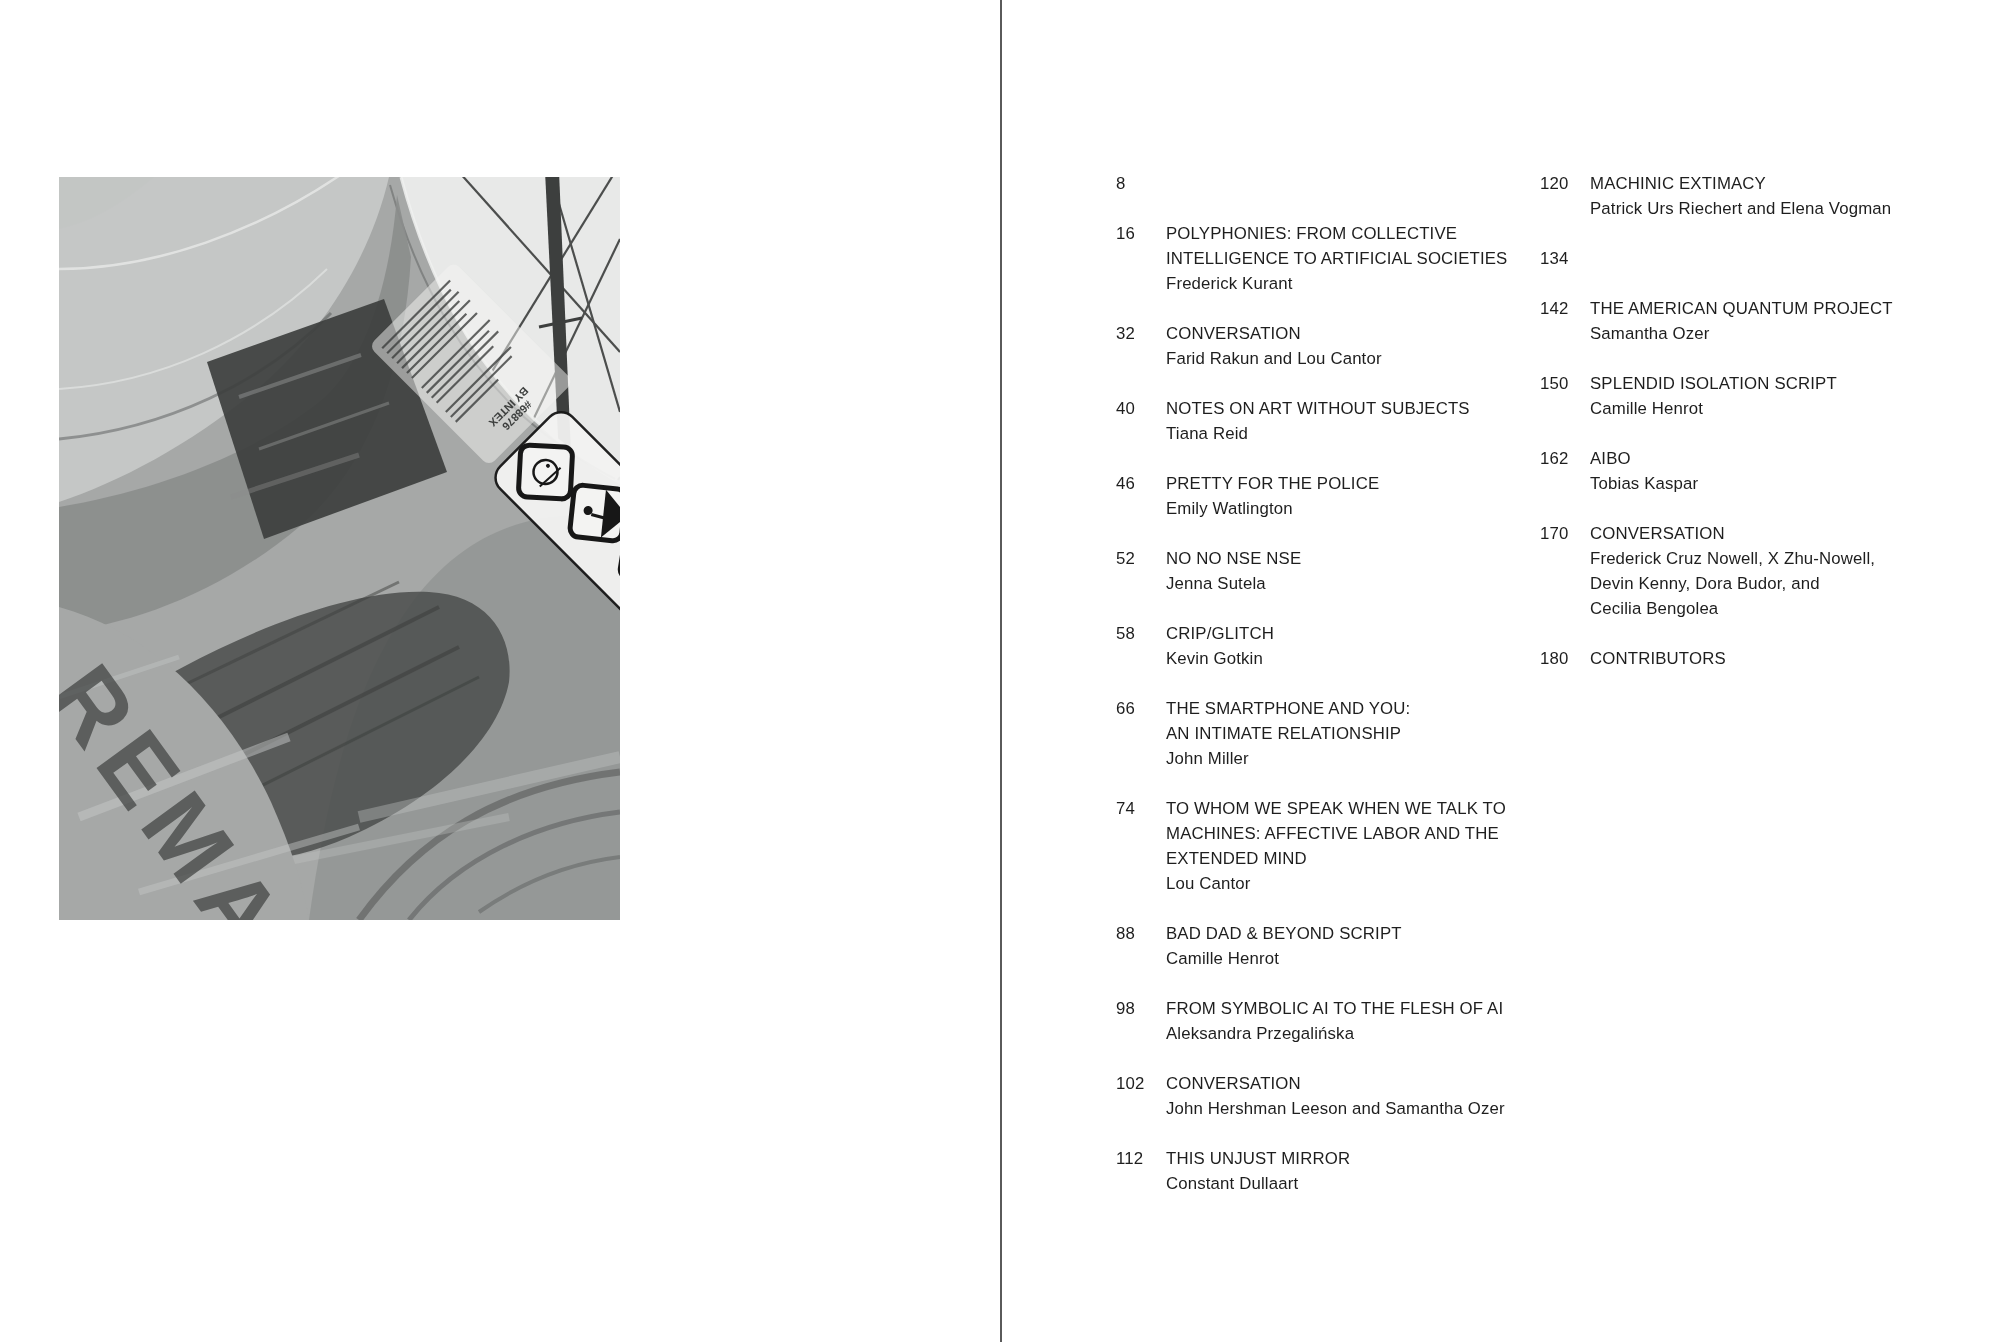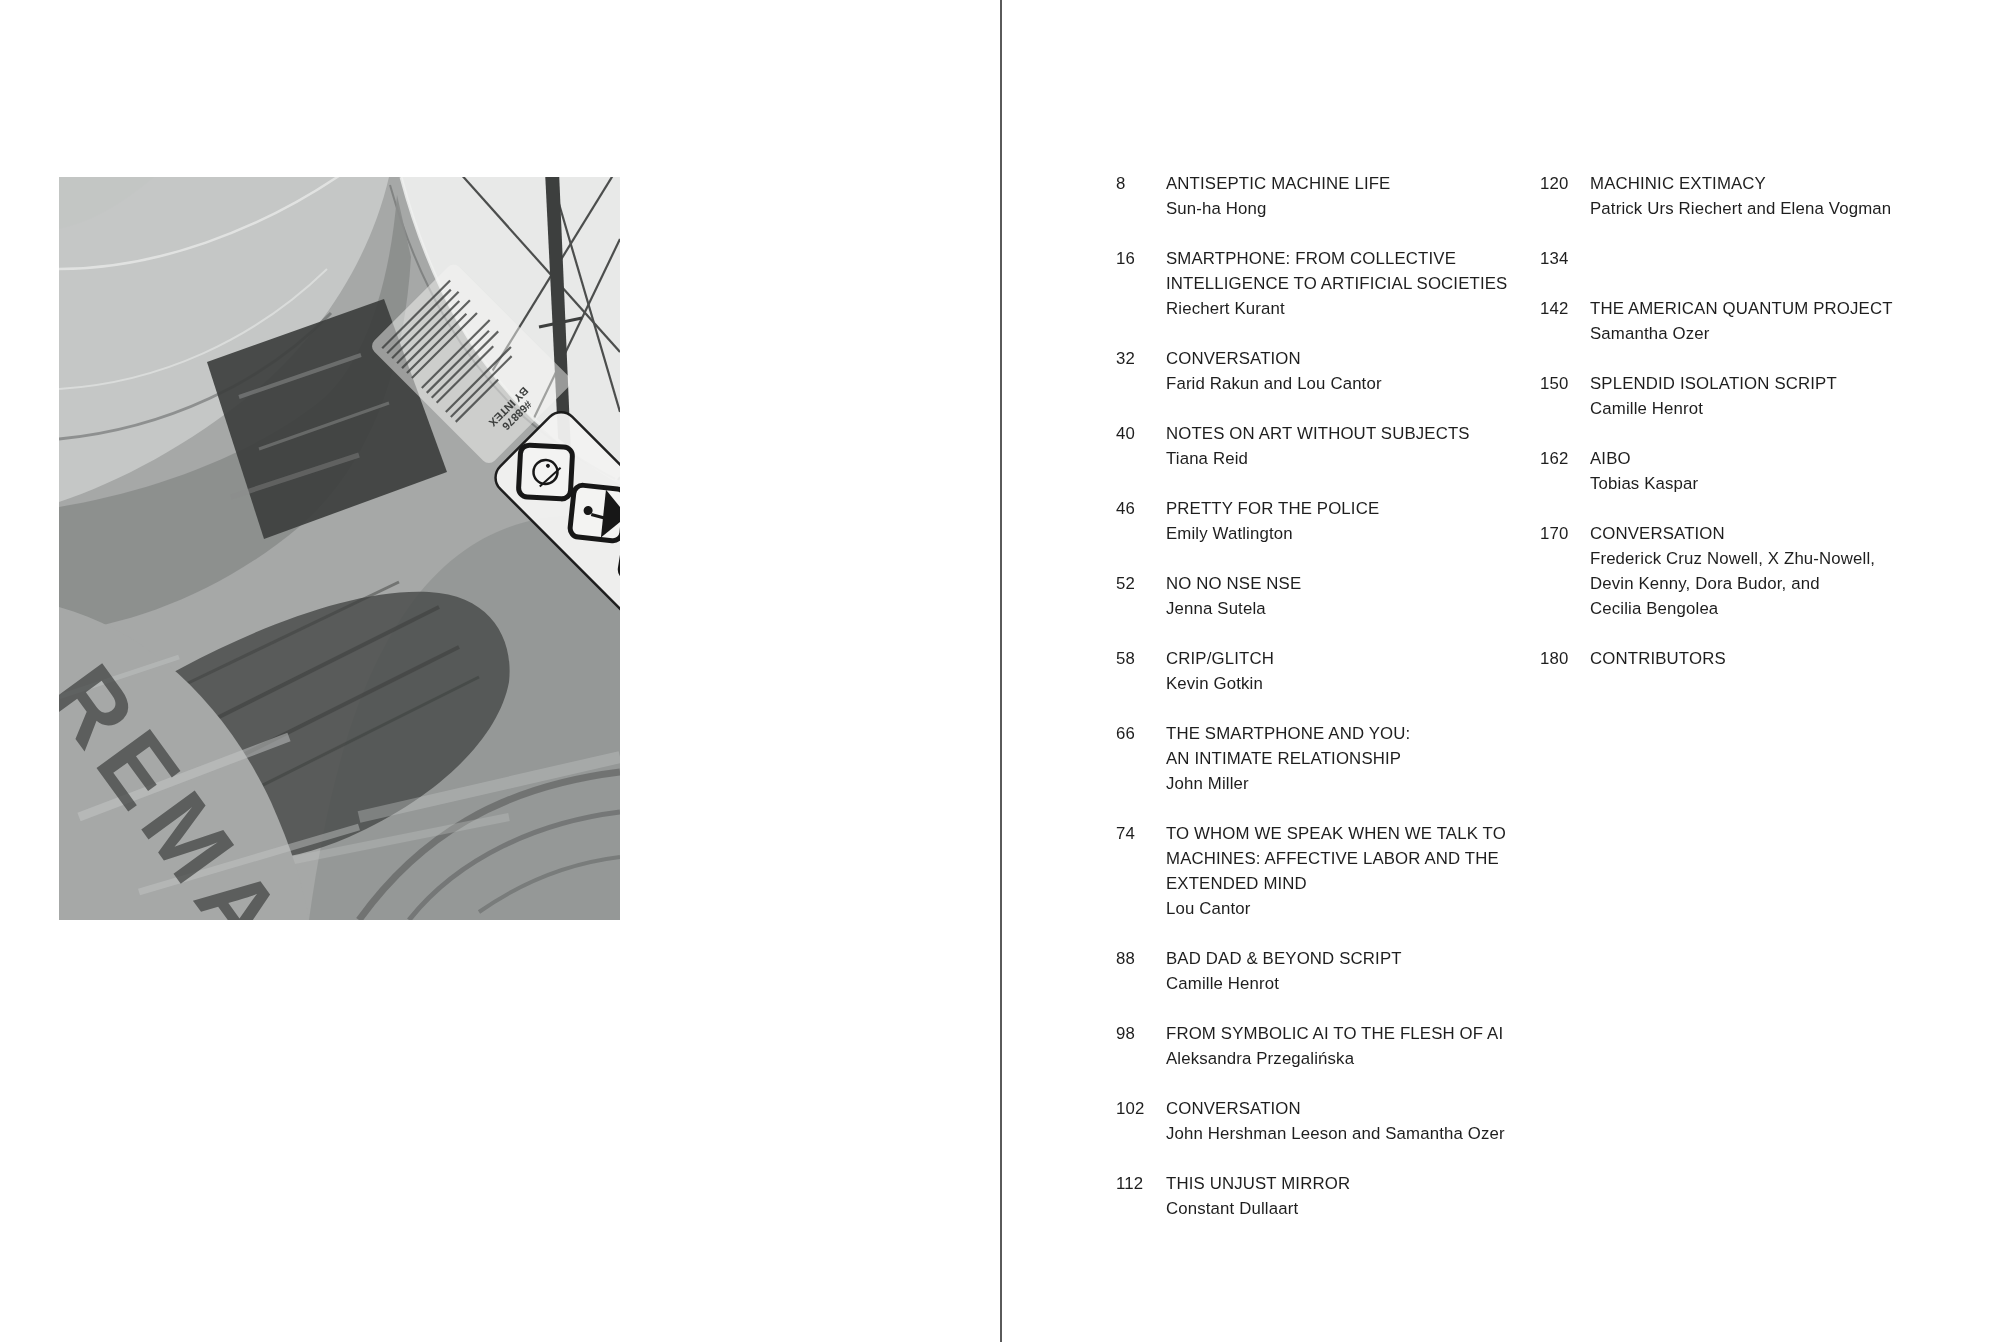--- a/index.html
+++ b/index.html
@@ -141,32 +141,28 @@
       </svg>
     </div>
   </div>
 
   <div class="gutter"></div>
 
   <div class="right-page">
     <div class="toc-col col1" id="toc-col-1">
   <div class="toc-entry">
     <div class="toc-num">8</div>
-    <div class="toc-txt">
-      <div class="toc-title">ANTISEPTIC MACHINE LIFE</div>
-      <div class="toc-authors">Sun-ha Hong</div>
-    </div>
   </div>
 
   <div class="toc-entry">
     <div class="toc-num">16</div>
     <div class="toc-txt">
-      <div class="toc-title">SMARTPHONE: FROM COLLECTIVE
+      <div class="toc-title">POLYPHONIES: FROM COLLECTIVE
 INTELLIGENCE TO ARTIFICIAL SOCIETIES</div>
-      <div class="toc-authors">Riechert Kurant</div>
+      <div class="toc-authors">Frederick Kurant</div>
     </div>
   </div>
 
   <div class="toc-entry">
     <div class="toc-num">32</div>
     <div class="toc-txt">
       <div class="toc-title">CONVERSATION</div>
       <div class="toc-authors">Farid Rakun and Lou Cantor</div>
     </div>
   </div>

